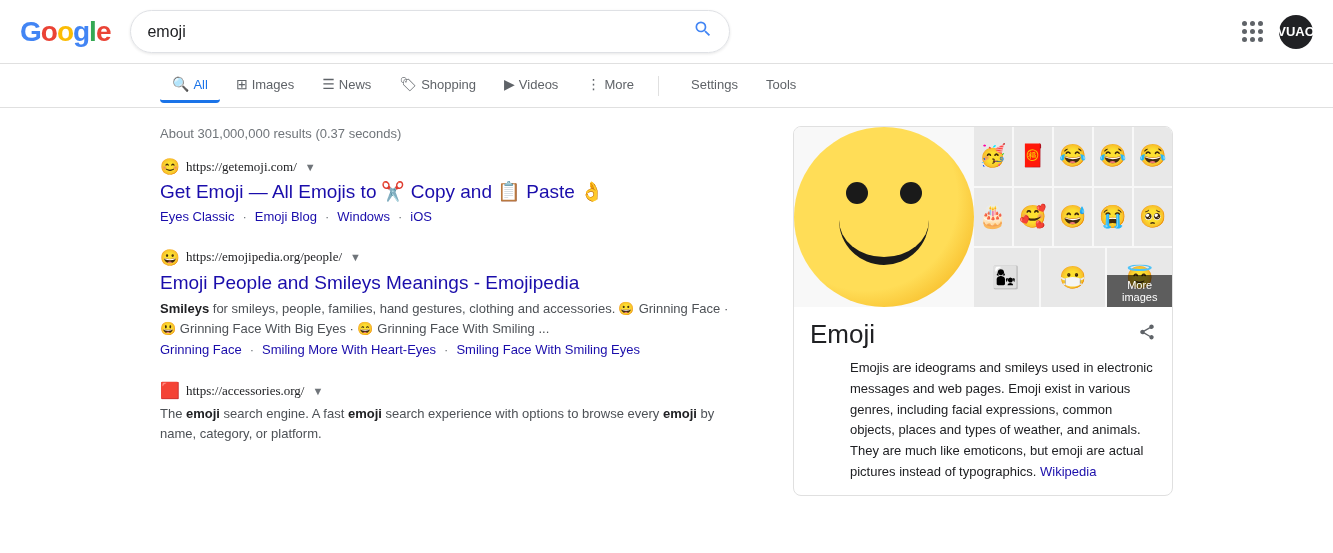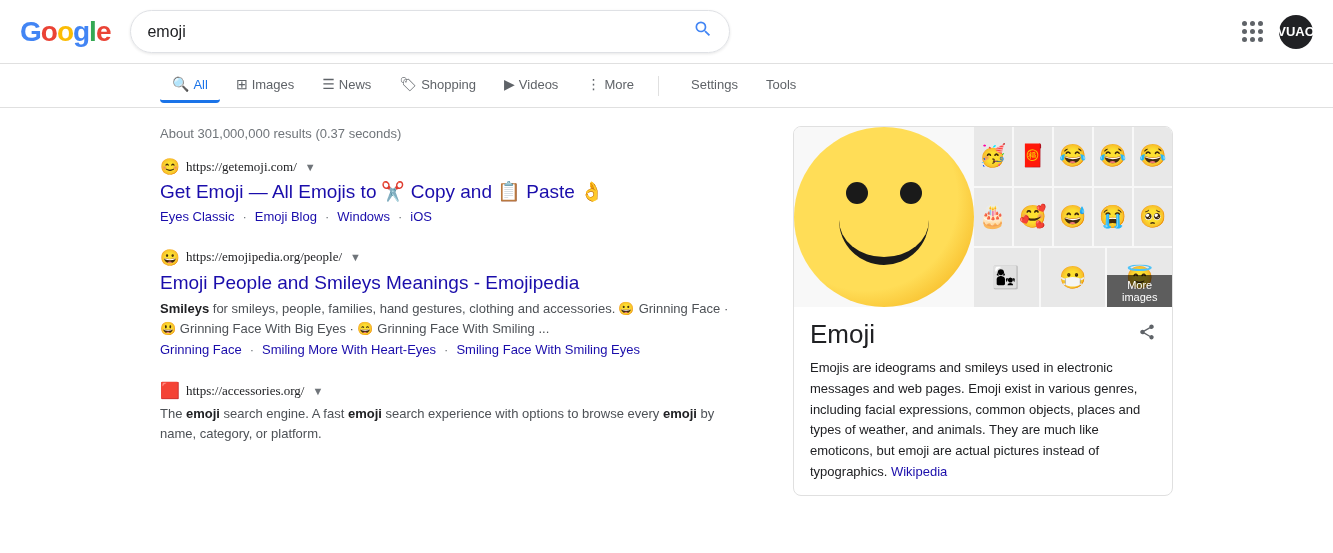--- a/index.html
+++ b/index.html
@@ -287,20 +287,21 @@
     }
     .kp-share {
       color: #5f6368;
       cursor: pointer;
       font-size: 18px;
     }
     .kp-description {
       font-size: 13px;
       color: #202124;
       line-height: 1.6;
+      margin-left: 40px;
     }
     .kp-description a {
       color: #1a0dab;
       text-decoration: none;
     }
   </style>
 </head>
 <body>
 
 <div class="header">

